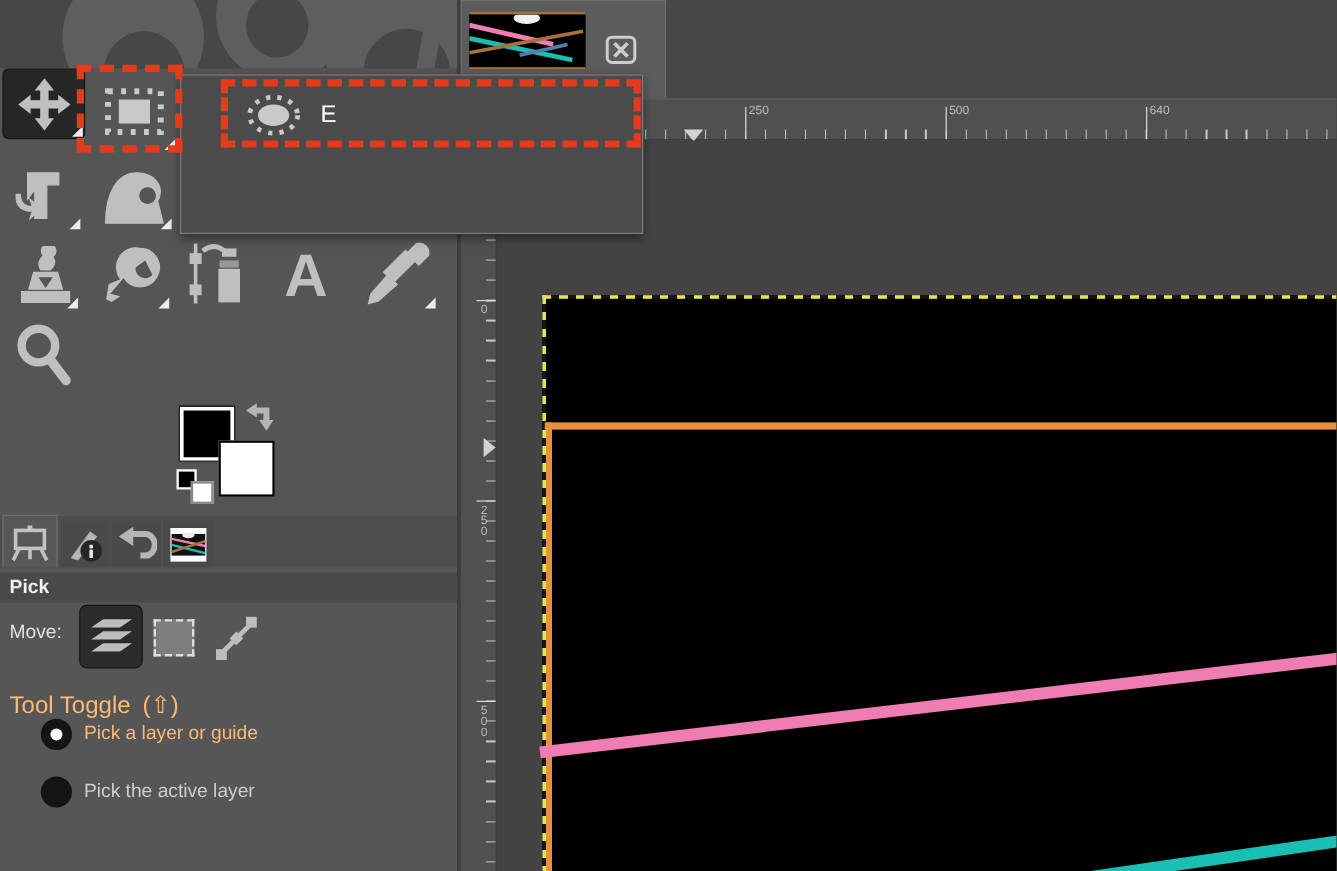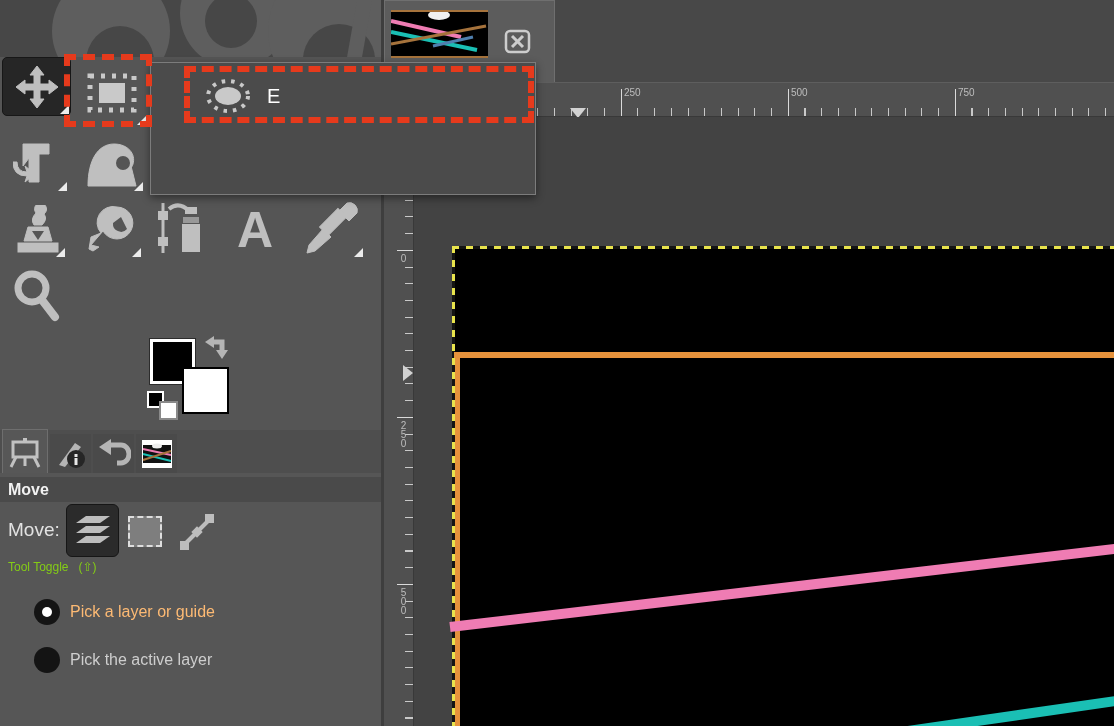--- a/index.html
+++ b/index.html
@@ -30,27 +30,27 @@
 
   
   .dock-strip { position:absolute; left:0; top:430px; width:381px; height:43px; background:#4e4e4e; }
   .dock-tab { position:absolute; display:flex; align-items:center; justify-content:center; background:#4a4a4a; }
   .dock-tab.sel { background:#575757; border:1px solid #6e6e6e; border-bottom:none; }
 
   
   .tool-options { position:absolute; left:0; top:473px; width:381px; height:253px; background:#565656; }
   .to-header { position:absolute; left:0; top:4px; width:381px; height:25px; background:#4a4a4a;
     color:#f2f2f2; font-weight:bold; font-size:16px; line-height:25px; padding-left:8px; }
-  .to-move-label { position:absolute; left:8px; top:46px; font-size:19px; color:#e2e2e2; }
+  .to-move-label { position:absolute; left:8px; top:46px; font-size:16px; color:#e2e2e2; }
   .mv-btn1 { position:absolute; left:66px; top:31px; width:53px; height:53px; background:#2b2b2b;
     border:1px solid #161616; border-radius:6px; display:flex; align-items:center; justify-content:center; }
   .mv-btn2 { position:absolute; left:128px; top:43px; width:34px; height:31px; background:#7e7e7e;
     border:2px dashed #dedede; }
   .mv-btn3 { position:absolute; left:176px; top:38px; width:42px; height:42px; display:flex; align-items:center; justify-content:center; }
-  .to-toggle { position:absolute; left:8px; top:87px; font-size:12px; color:#84cc16; }
+  .to-toggle { position:absolute; left:8px; top:102px; font-size:20px; color:#fdba74; }
   .to-toggle .shortcut { margin-left:10px; }
   .radio { position:absolute; width:26px; height:26px; border-radius:50%; background:#141414; }
   .radio.sel::after { content:""; position:absolute; left:8px; top:8px; width:10px; height:10px;
     border-radius:50%; background:#fff; }
   .radio1 { left:34px; top:126px; }
   .radio2 { left:34px; top:174px; }
   .radio-label { position:absolute; font-size:16px; }
   .rl1 { left:70px; top:130px; color:#fdba74;text-align:center; }
   .rl2 { left:70px; top:178px; color:#cecece; }
 
@@ -257,21 +257,21 @@
           <line x1="3" y1="11" x2="31" y2="17" stroke="#ef7cb3" stroke-width="2"></line>
           <line x1="3" y1="16" x2="31" y2="23" stroke="#1abfb4" stroke-width="2"></line>
           <line x1="3" y1="22" x2="31" y2="13" stroke="#a6733c" stroke-width="2"></line>
           <ellipse cx="17" cy="8" rx="5" ry="2.5" fill="#eee"></ellipse>
         </svg>
       </div>
 
     </div>
 
     <div class="tool-options">
-      <div class="to-header">Move</div>
+      <div class="to-header">Pick</div>
       <div class="to-move-label">Move:</div>
       <div class="mv-btn1">
         <svg width="38" height="34" viewBox="0 0 38 34">
           <polygon points="12,2 36,2 26,9 2,9" fill="#bdbdbd"></polygon>
           <polygon points="12,12 36,12 26,19 2,19" fill="#bdbdbd"></polygon>
           <polygon points="12,22 36,22 26,29 2,29" fill="#bdbdbd"></polygon>
         </svg>
       </div>
       <div class="mv-btn2"></div>
       <div class="mv-btn3">
@@ -316,21 +316,21 @@
 
   <div class="h-ruler">
     <div class="h-ticks"></div>
     <div class="hmaj hm1">
         <span>250</span>
       </div>
     <div class="hmaj hm2">
         <span>500</span>
       </div>
     <div class="hmaj hm3">
-        <span>750</span>
+        <span>640</span>
       </div>
     <div class="hpointer"></div>
   </div>
 
   <div class="v-ruler">
     <div class="v-ticks"></div>
     <div class="vmaj vm1">
         <span>0</span>
       </div>
     <div class="vmaj vm2">

